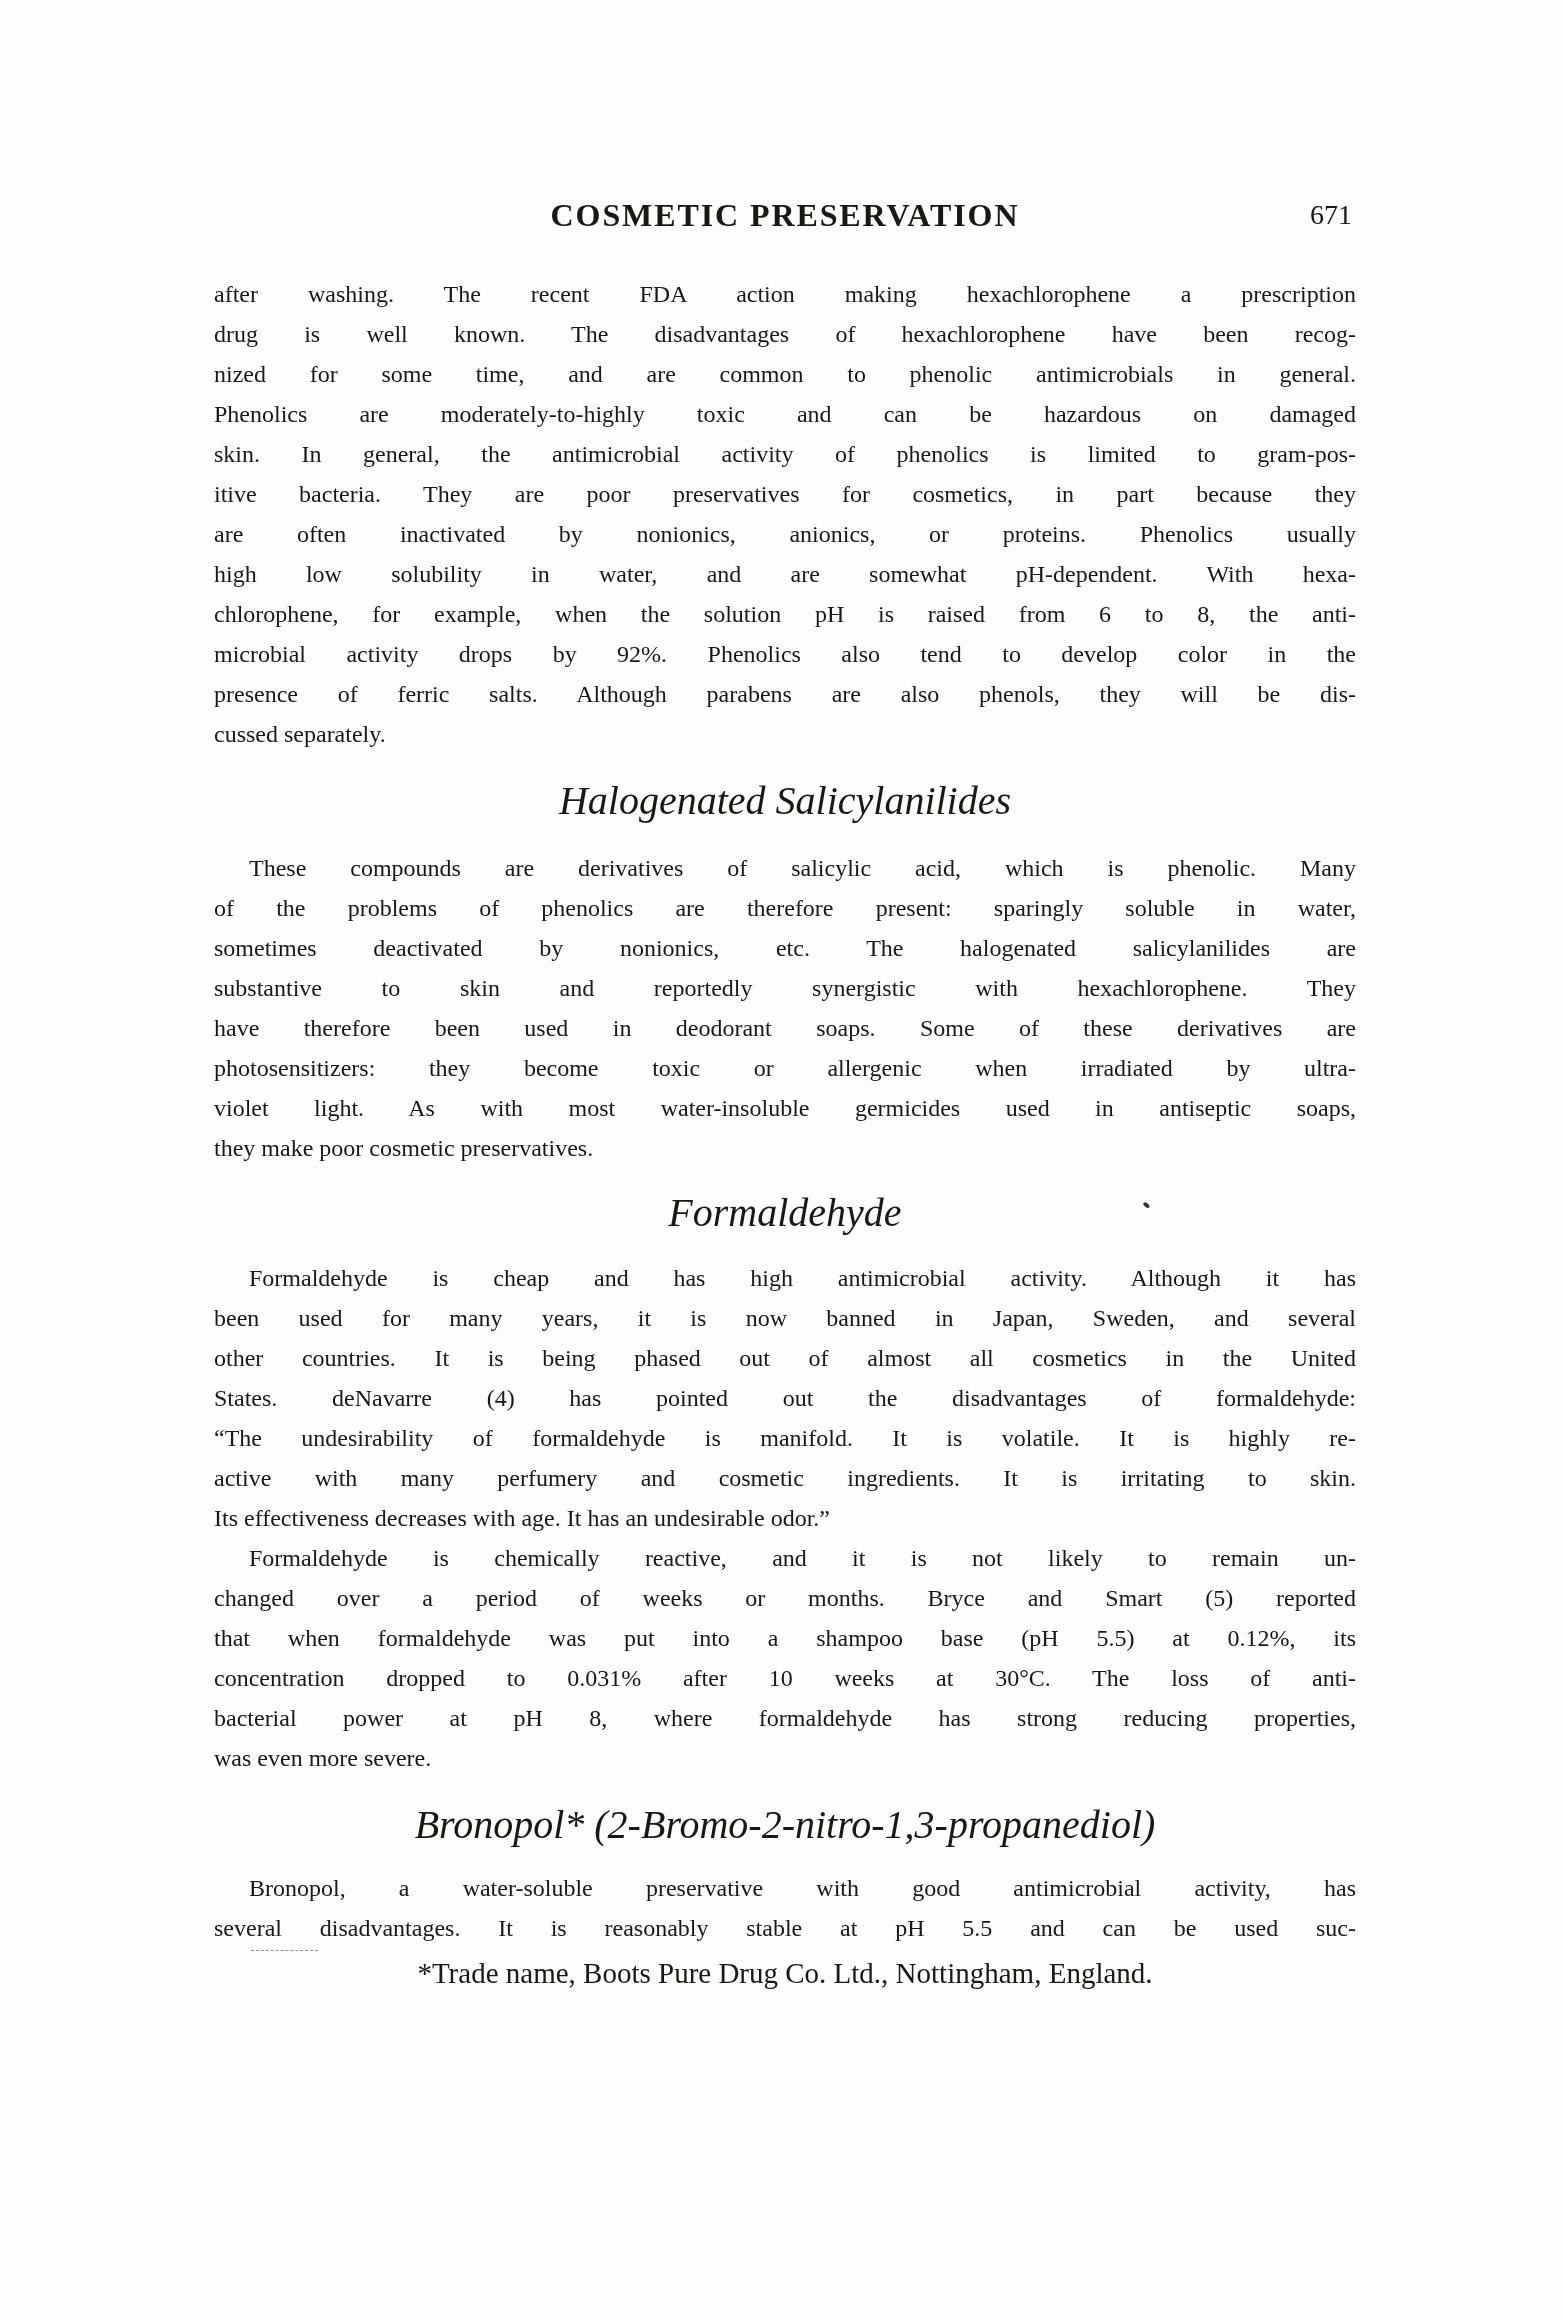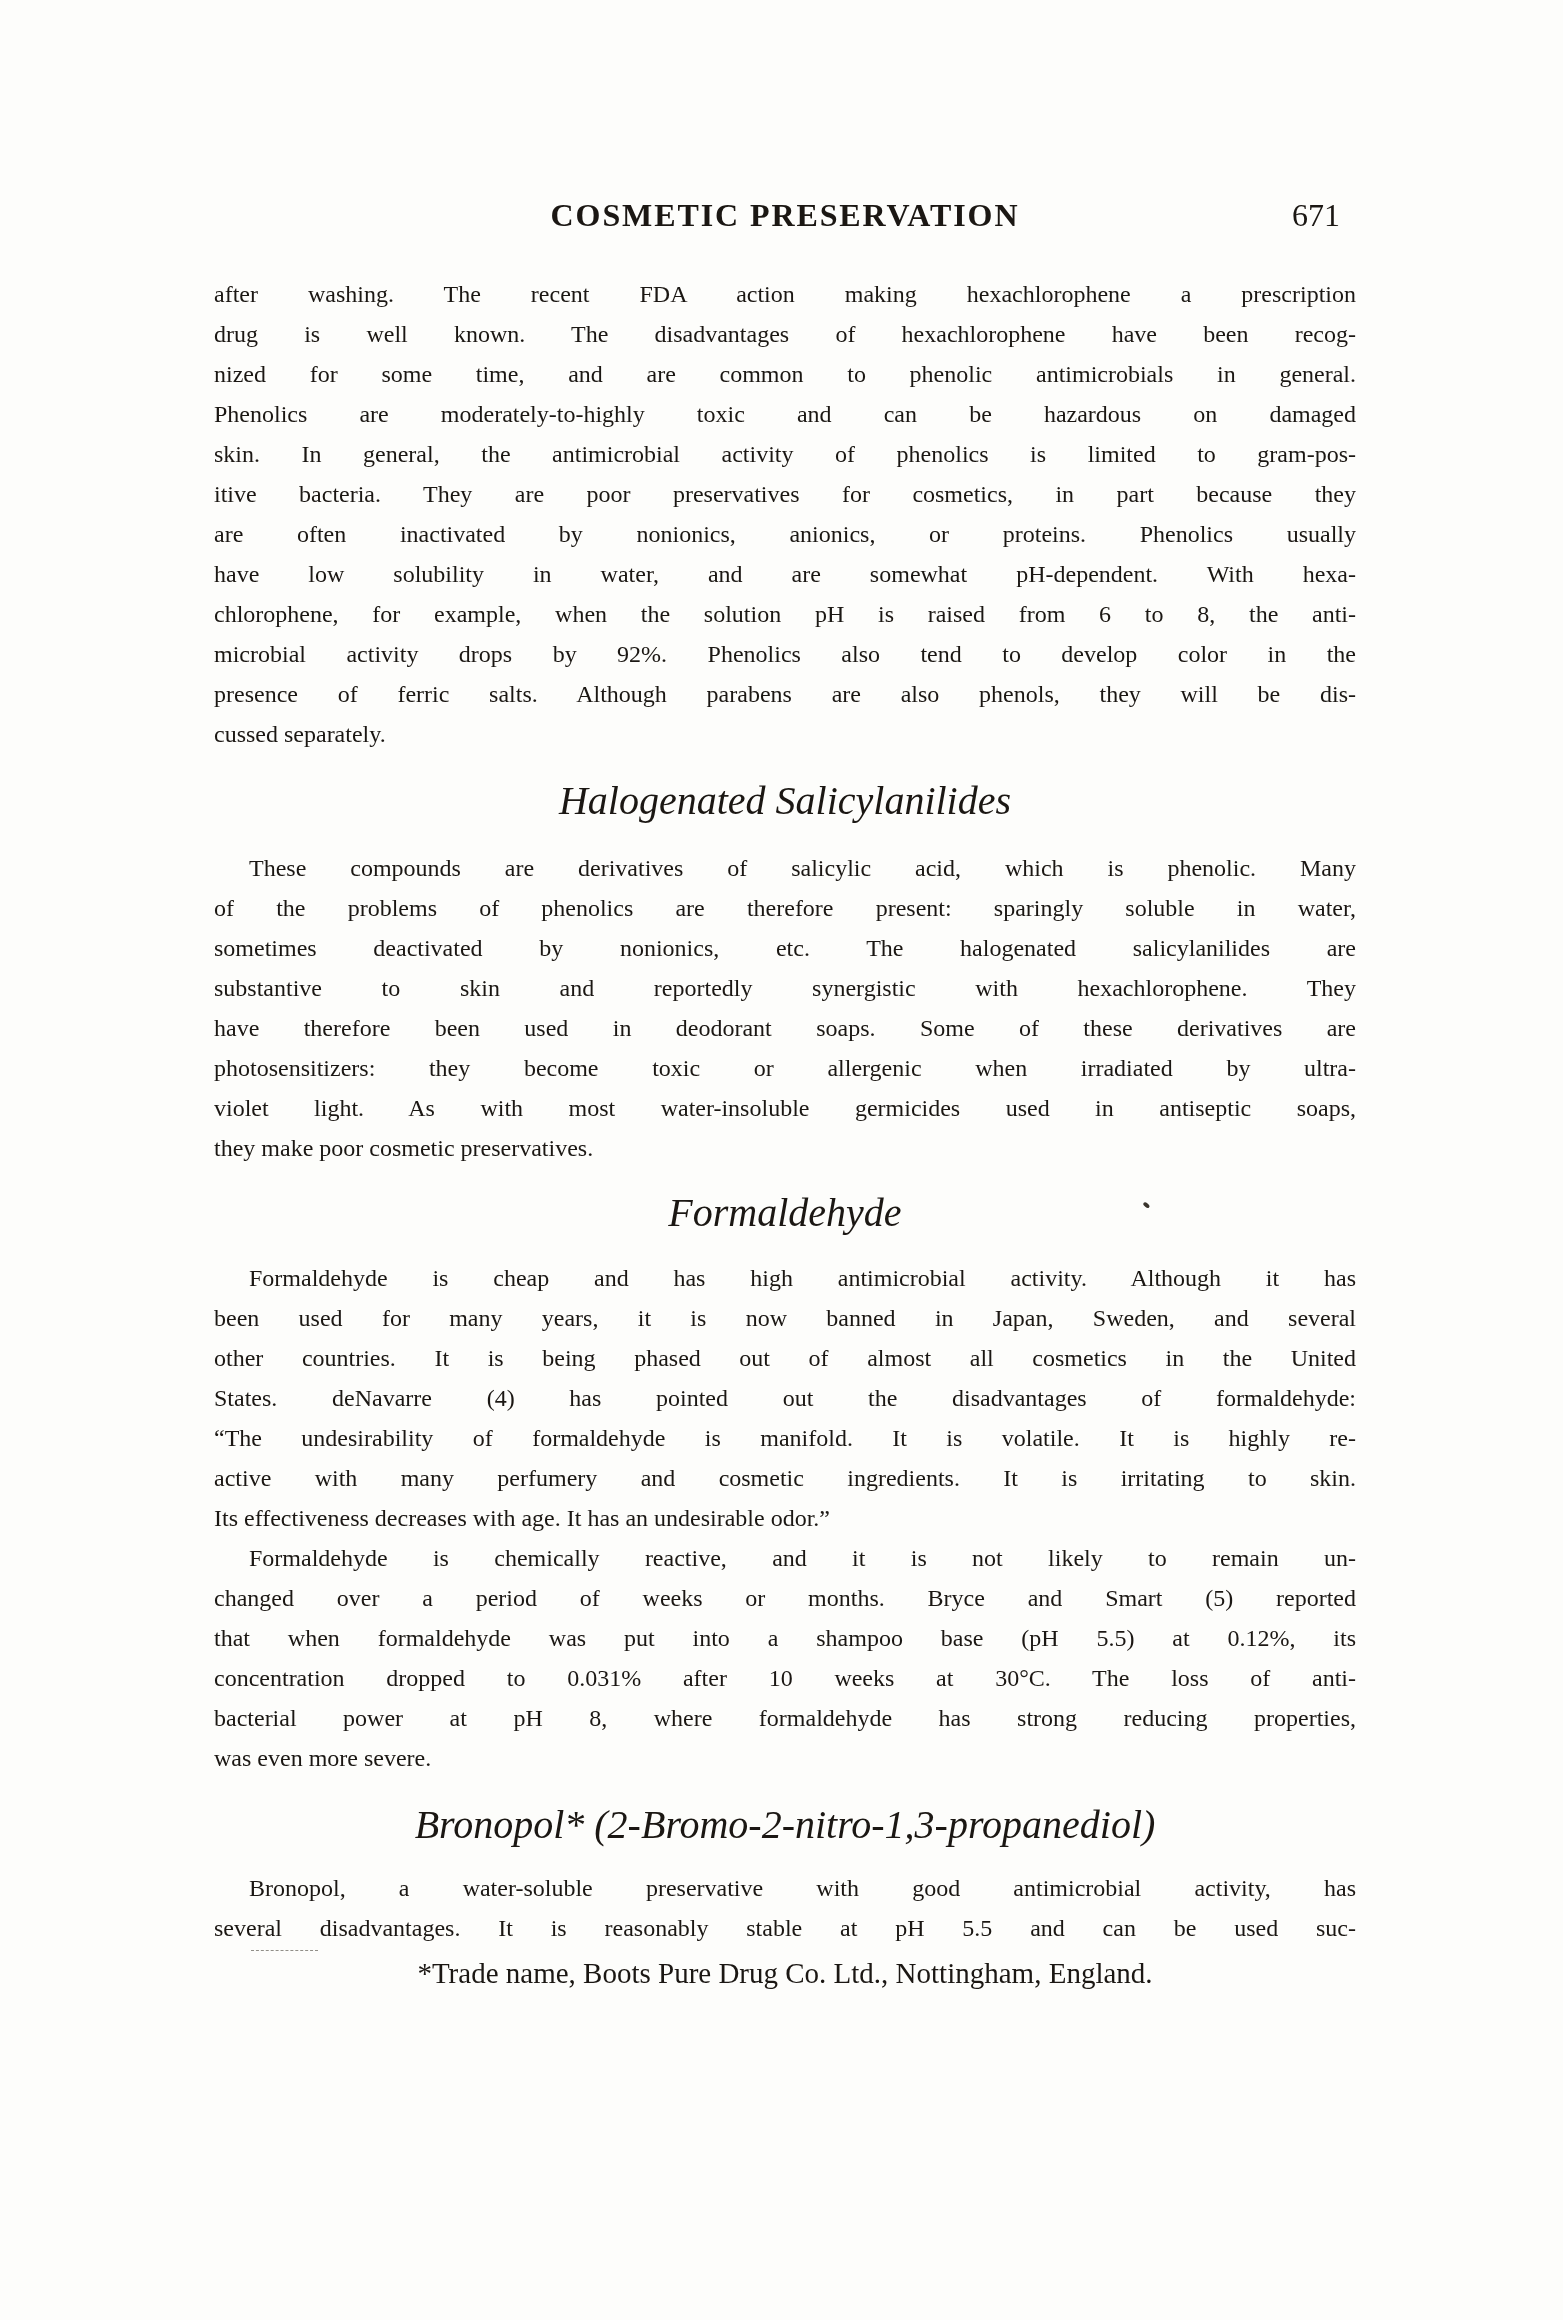--- a/index.html
+++ b/index.html
@@ -34,22 +34,22 @@
     position: absolute;
     left: 50%;
     transform: translateX(-50%);
     font-size: 32px;
     letter-spacing: 1.9px;
     white-space: nowrap;
     font-weight: bold;
   }
   .rh-page {
     position: absolute;
-    right: 16px;
-    font-size: 32px;
+    right: 4px;
+    font-size: 28px;
   }
   
   .para { margin: 0; }
   .ln {
     font-size: 24px;
     line-height: 40px;
     height: 40px;
     text-align: justify;
     text-align-last: justify;
     white-space: normal;
@@ -105,21 +105,21 @@
     </div>
 
     <div class="para">
       <div class="ln">after washing. The recent FDA action making hexachlorophene a prescription</div>
       <div class="ln">drug is well known. The disadvantages of hexachlorophene have been recog-</div>
       <div class="ln">nized for some time, and are common to phenolic antimicrobials in general.</div>
       <div class="ln">Phenolics are moderately-to-highly toxic and can be hazardous on damaged</div>
       <div class="ln">skin. In general, the antimicrobial activity of phenolics is limited to gram-pos-</div>
       <div class="ln">itive bacteria. They are poor preservatives for cosmetics, in part because they</div>
       <div class="ln">are often inactivated by nonionics, anionics, or proteins. Phenolics usually</div>
-      <div class="ln">have low solubility in water, and are somewhat pH-dependent. With hexa-</div>
+      <div class="ln">high low solubility in water, and are somewhat pH-dependent. With hexa-</div>
       <div class="ln">chlorophene, for example, when the solution pH is raised from 6 to 8, the anti-</div>
       <div class="ln">microbial activity drops by 92%. Phenolics also tend to develop color in the</div>
       <div class="ln">presence of ferric salts. Although parabens are also phenols, they will be dis-</div>
       <div class="ln end">cussed separately.</div>
     </div>
 
     <h2 class="heading h-sal">Halogenated Salicylanilides</h2>
 
     <div class="para">
       <div class="ln ind">These compounds are derivatives of salicylic acid, which is phenolic. Many</div>

